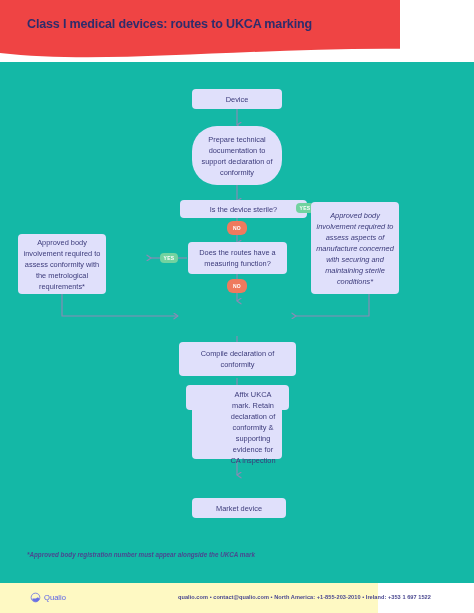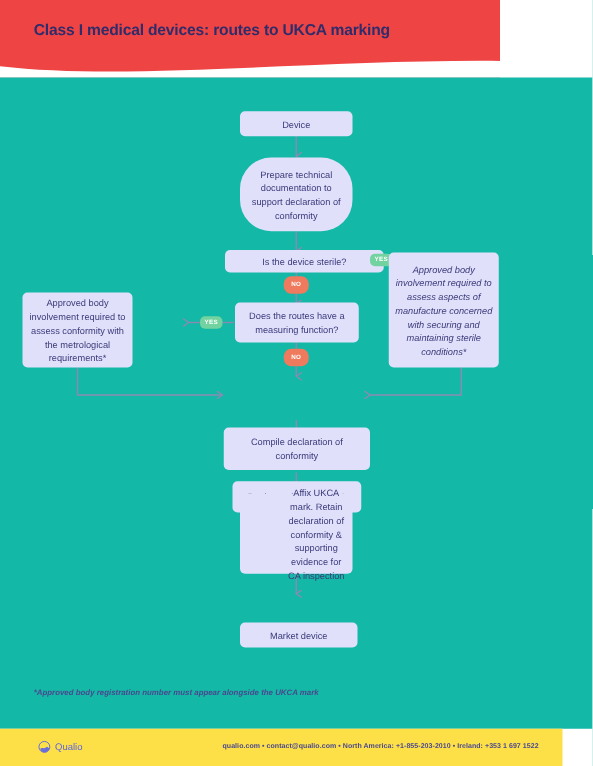--- a/index.html
+++ b/index.html
@@ -91,22 +91,22 @@
     position: absolute; left: 27px; top: 551px;
     font-size: 6.3px;
     font-style: italic;
     font-weight: bold;
     color: #4a4890;
   }
 
   
   #footer {
     position: absolute; left: 0; top: 583px;
-    width: 450px; height: 30px;
-    background: #fde047;
+    width: 378px; height: 30px;
+    background: #fef9c3;
   }
   #footer-brand {
     position: absolute; left: 30px; top: 9px;
     display: flex; align-items: center; gap: 3px;
   }
   #footer-brand-name {
     font-size: 7.6px;
     color: #5a62e8;
     font-weight: normal;
   }

